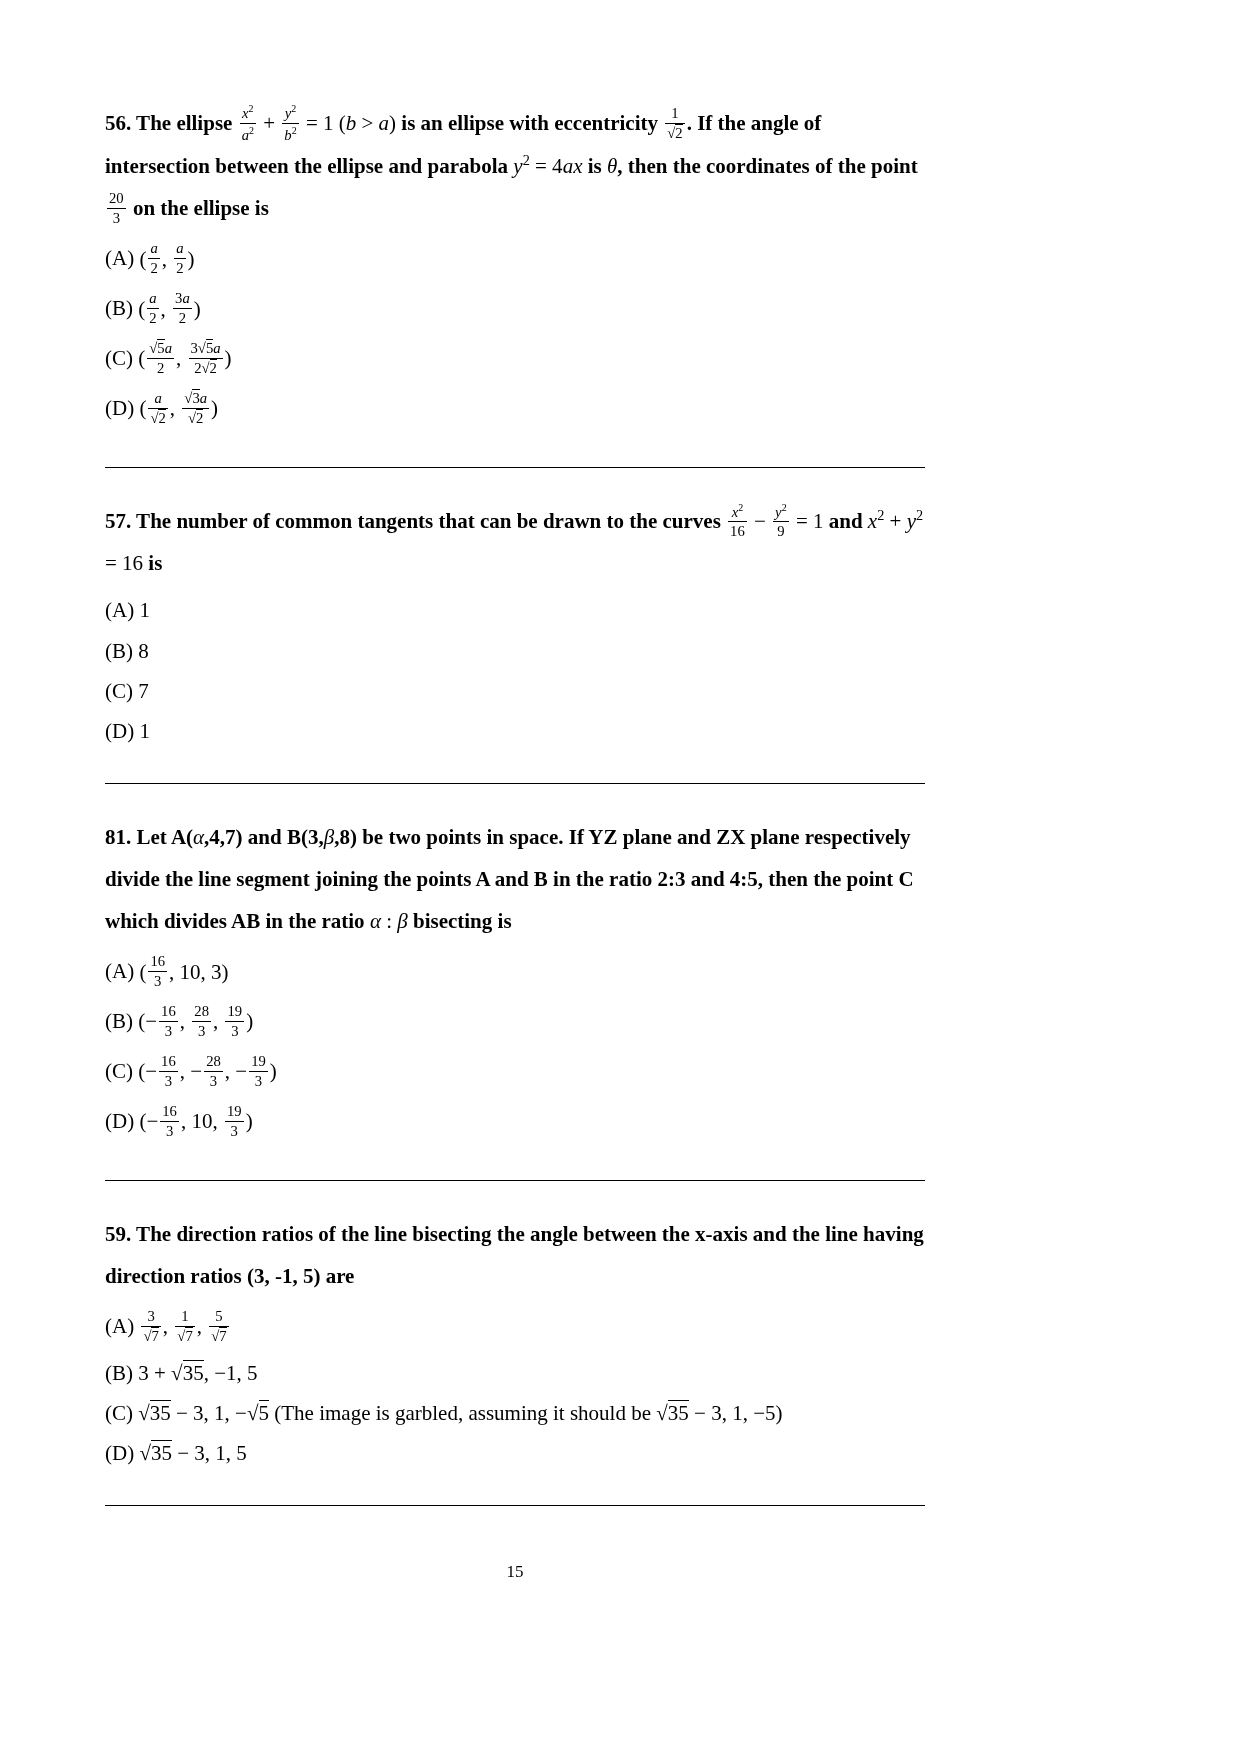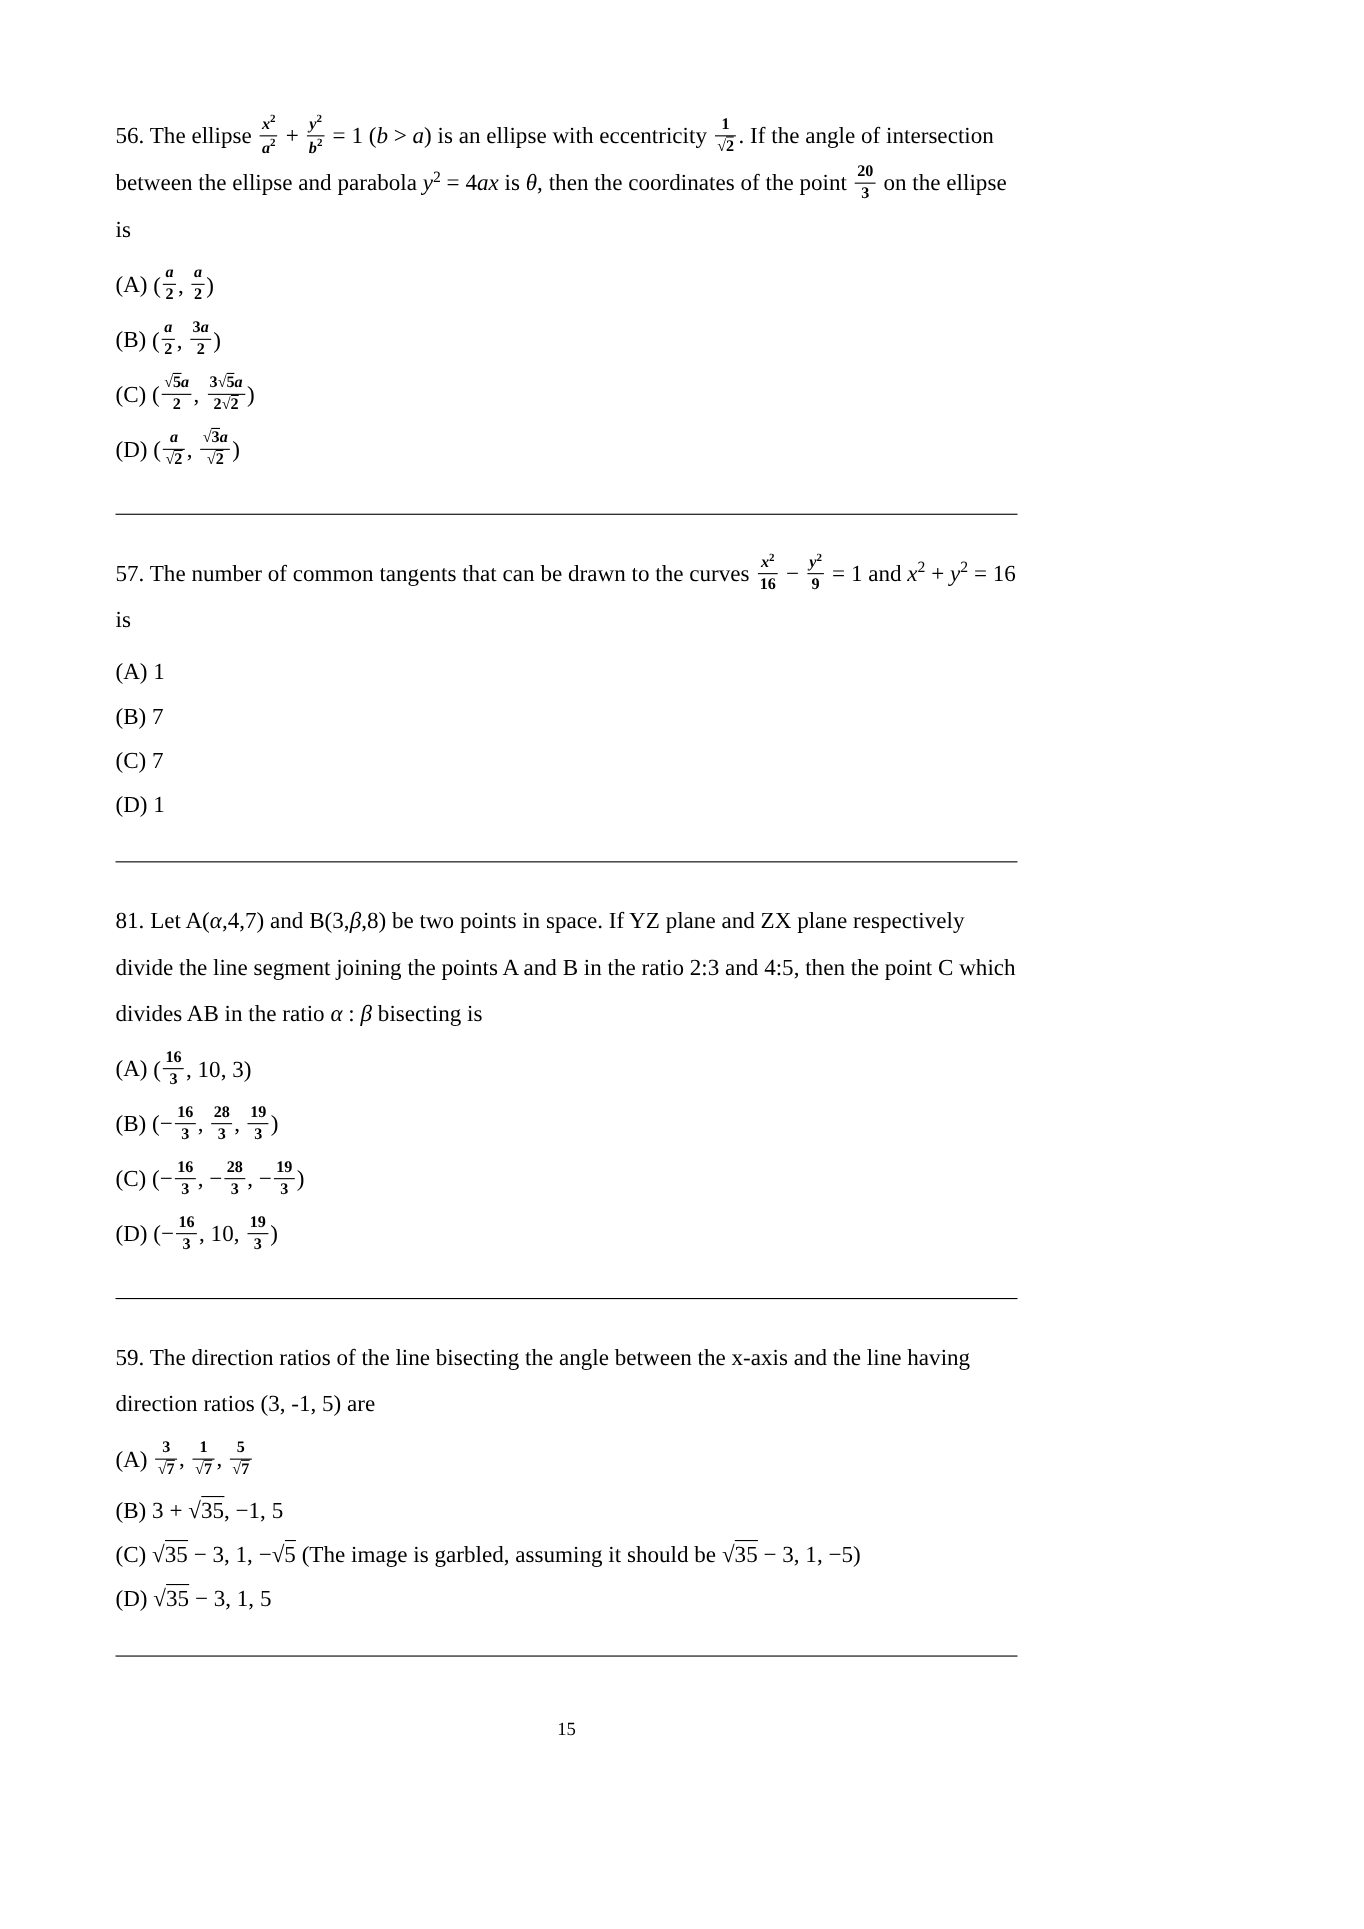--- a/index.html
+++ b/index.html
@@ -20,40 +20,39 @@
     width: 1030px;
     box-sizing: border-box;
   }
   .question { margin: 0; }
   .qtext {
     font-size: 21px;
     line-height: 2.0;
     margin: 0 0 10px 0;
     font-weight: 400;
   }
-  .qtext b { font-weight: 400; }
+  .qtext b { font-weight: 700; }
   .opt {
     font-size: 21px;
     line-height: 1.3;
     margin: 13px 0;
   }
   
   .m { font-weight: 400; }
   i { font-style: italic; }
   sup { font-size: 0.68em; }
   .fr {
     display: inline-block;
     vertical-align: middle;
     text-align: center;
     font-size: 0.70em;
     line-height: 1.15;
     margin: 0 2px;
     position: relative;
     top: -2px;
-    font-weight: bold;
   }
   .fr .n {
     display: block;
     border-bottom: 1px solid #000;
     padding: 0 2px 1px 2px;
   }
   .fr .d {
     display: block;
     padding: 1px 2px 0 2px;
   }
@@ -83,21 +82,21 @@
     <div class="opt">(B) <span class="m">(<span class="fr"><span class="n"><i>a</i></span><span class="d">2</span></span>, <span class="fr"><span class="n">3<i>a</i></span><span class="d">2</span></span>)</span></div>
     <div class="opt">(C) <span class="m">(<span class="fr"><span class="n">√<span class="ov">5</span><i>a</i></span><span class="d">2</span></span>, <span class="fr"><span class="n">3√<span class="ov">5</span><i>a</i></span><span class="d">2√<span class="ov">2</span></span></span>)</span></div>
     <div class="opt">(D) <span class="m">(<span class="fr"><span class="n"><i>a</i></span><span class="d">√<span class="ov">2</span></span></span>, <span class="fr"><span class="n">√<span class="ov">3</span><i>a</i></span><span class="d">√<span class="ov">2</span></span></span>)</span></div>
   </section>
 
   <hr class="divider">
 
   <section class="question">
     <p class="qtext"><b>57. The number of common tangents that can be drawn to the curves </b><span class="m"><span class="fr"><span class="n"><i>x</i><sup>2</sup></span><span class="d">16</span></span> − <span class="fr"><span class="n"><i>y</i><sup>2</sup></span><span class="d">9</span></span> = 1</span><b> and </b><span class="m"><i>x</i><sup>2</sup> + <i>y</i><sup>2</sup> = 16</span><b> is</b></p>
     <div class="opt">(A) 1</div>
-    <div class="opt">(B) 7</div>
+    <div class="opt">(B) 8</div>
     <div class="opt">(C) 7</div>
     <div class="opt">(D) 1</div>
   </section>
 
   <hr class="divider">
 
   <section class="question">
     <p class="qtext"><b>81. Let A(</b><span class="m"><i>α</i></span><b>,4,7) and B(3,</b><span class="m"><i>β</i></span><b>,8) be two points in space. If YZ plane and ZX plane respectively divide the line segment joining the points A and B in the ratio 2:3 and 4:5, then the point C which divides AB in the ratio </b><span class="m"><i>α</i> : <i>β</i></span><b> bisecting is</b></p>
     <div class="opt">(A) <span class="m">(<span class="fr"><span class="n">16</span><span class="d">3</span></span>, 10, 3)</span></div>
     <div class="opt">(B) <span class="m">(−<span class="fr"><span class="n">16</span><span class="d">3</span></span>, <span class="fr"><span class="n">28</span><span class="d">3</span></span>, <span class="fr"><span class="n">19</span><span class="d">3</span></span>)</span></div>

